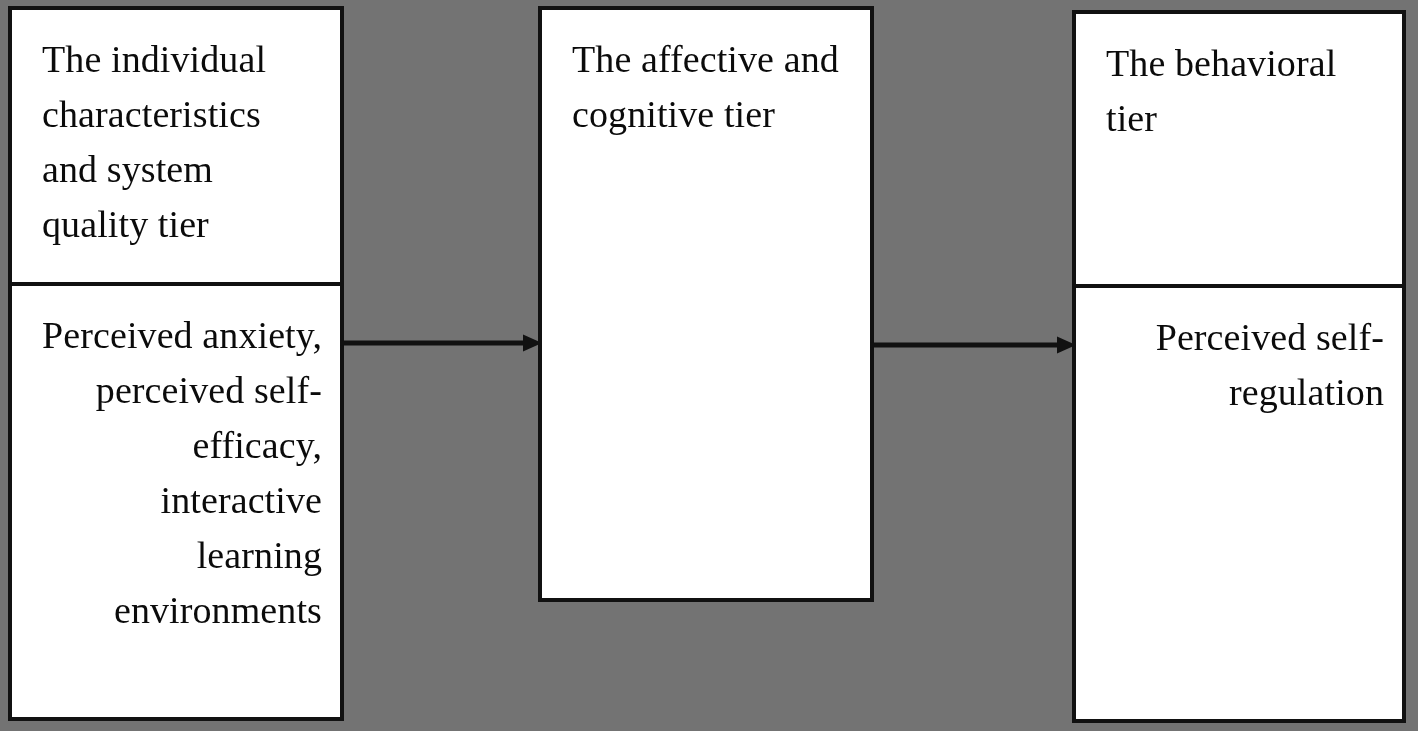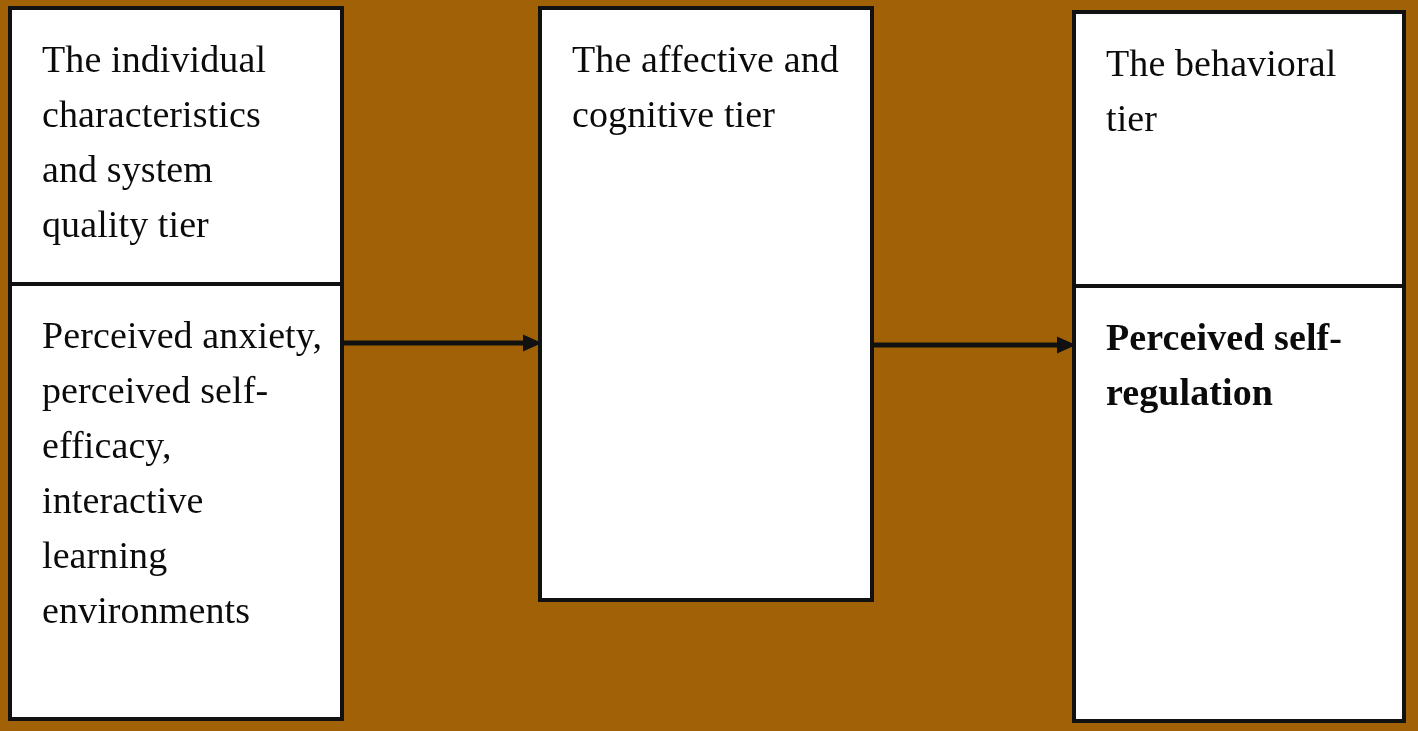--- a/index.html
+++ b/index.html
@@ -7,21 +7,21 @@
     padding: 0;
     background: #ffffff;
   }
   body {
     font-family: "Liberation Serif", "DejaVu Serif", serif;
   }
   .canvas {
     position: relative;
     width: 1418px;
     height: 731px;
-    background: #a16207;
+    background: #737373;
     overflow: hidden;
   }
 
   
   .tier-box {
     position: absolute;
     background: #ffffff;
     border: 4px solid #111111;
     box-sizing: border-box;
   }
@@ -31,24 +31,24 @@
 
   
   .tier-cell {
     position: absolute;
     left: 0;
     right: 0;
     box-sizing: border-box;
     padding: 22px 18px 10px 30px;
   }
   .tier-cell.upper { top: 0; height: 272px; }
-  .tier-cell.lower { top: 272px; bottom: 12px; border-top: 4px solid #111111; }
+  .tier-cell.lower { top: 272px; bottom: 12px; border-top: 4px solid #111111; text-align: right; }
 
   .col3 .tier-cell.upper { height: 340px; }
-  .col3 .tier-cell.lower { top: 270px; font-weight: bold; }
+  .col3 .tier-cell.lower { top: 270px; }
 
   .tier-text {
     font-size: 38px;
     line-height: 1.45;
     color: #0b0b0b;
     letter-spacing: 0.1px;
     white-space: pre-line;
   }
 
   

